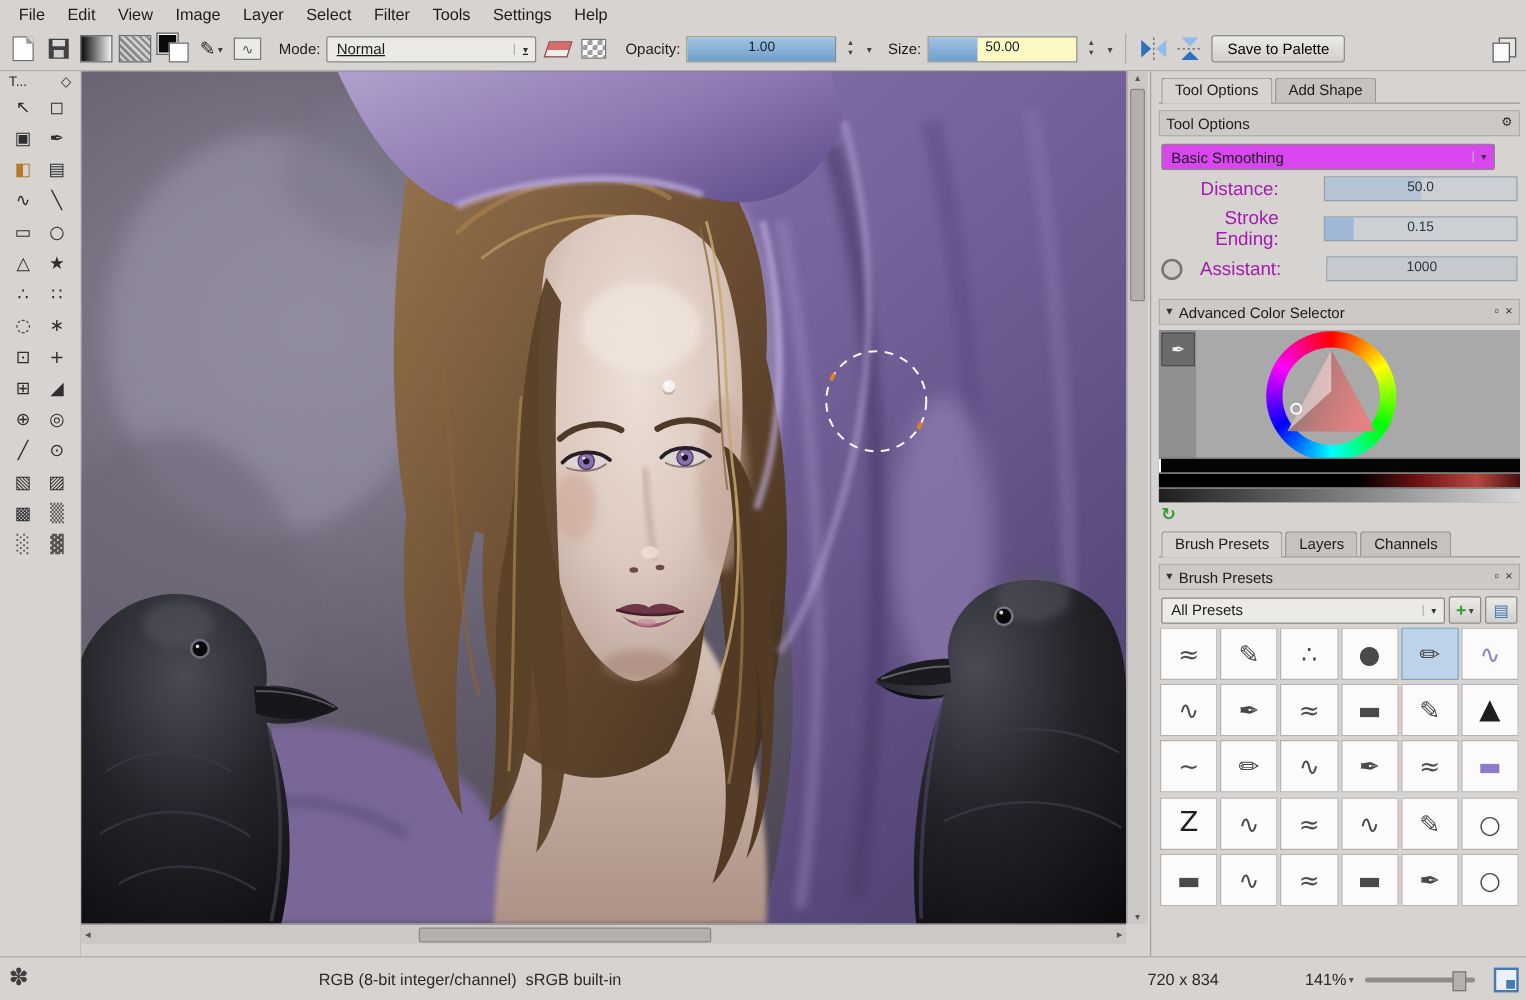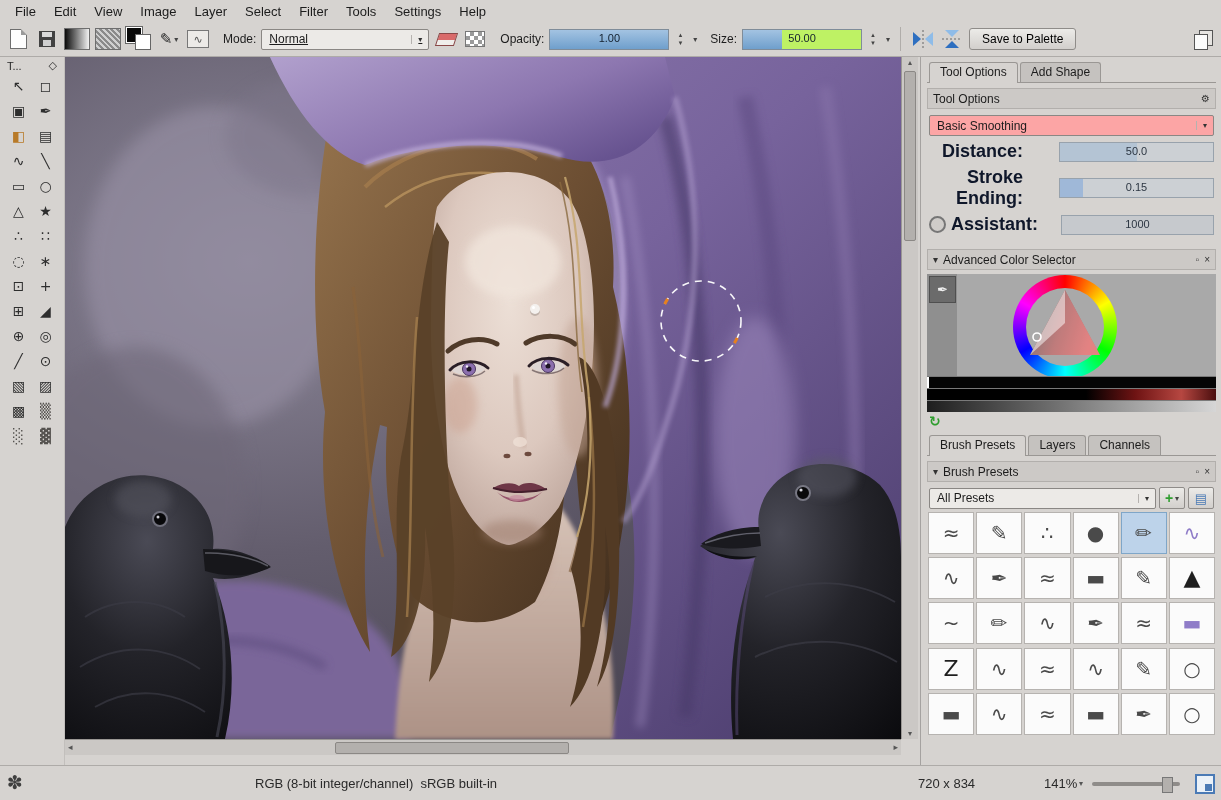--- a/index.html
+++ b/index.html
@@ -33,21 +33,21 @@
   .ic-presetbox{width:20px;height:16px;border:1px solid #777;background:#eceae7;display:flex;align-items:center;justify-content:center;font-size:11px;color:#555;}
   .combo{display:flex;align-items:center;height:21px;background:#eceae7;border:1px solid #8a8784;border-radius:2px;box-sizing:border-box;}
   .combo .cval{flex:1;padding:0 7px;font-size:12px;white-space:nowrap;overflow:hidden;}
   .combo .ccaret{width:16px;text-align:center;font-size:8px;color:#333;border-left:1px solid #b5b2af;}
   .mode-combo{width:168px;text-decoration:underline;}
   .ic-eraser{width:17px;height:11px;background:linear-gradient(#d96a6a 55%,#f0eeeb 55%);border:1px solid #8a4848;transform:skewX(-18deg);}
   .ic-checker{width:18px;height:14px;border:1px solid #777;background-color:#fff;
       background-image:linear-gradient(45deg,#9a9a9a 25%,transparent 25%,transparent 75%,#9a9a9a 75%),
                        linear-gradient(45deg,#9a9a9a 25%,transparent 25%,transparent 75%,#9a9a9a 75%);
       background-size:8px 8px;background-position:0 0,4px 4px;}
-  .spin-slider{position:relative;width:118px;height:19px;border:1px solid #7f8c99;background:#bef264;overflow:hidden;text-decoration:underline;}
+  .spin-slider{position:relative;width:118px;height:19px;border:1px solid #7f8c99;background:#fef9c3;overflow:hidden;text-decoration:underline;}
   .spin-slider .fill{position:absolute;left:0;top:0;bottom:0;background:linear-gradient(#a3c3e2,#6f9fcc);}
   .spin-slider .val{position:absolute;left:0;right:0;top:2px;text-align:center;font-size:11px;color:#13202e;}
   .spin{display:flex;flex-direction:column;justify-content:center;}
   .spin span{font-size:6px;line-height:8px;color:#444;padding:0 3px;text-align:center;}
   .vsep{width:1px;height:24px;background:#b0adaa;margin:0 5px;}
   .btn{height:22px;padding:0 12px;background:linear-gradient(#ecebe8,#d2cfcc);border:1px solid #8f8c89;
        border-radius:3px;font-size:12px;display:flex;align-items:center;}
   .ic-pages{position:relative;width:19px;height:19px;}
   .ic-pages::before{content:"";position:absolute;left:5px;top:0;width:12px;height:14px;background:#e6e4e1;border:1px solid #555;}
   .ic-pages::after{content:"";position:absolute;left:0;top:4px;width:12px;height:14px;background:#fbfbfb;border:1px solid #555;}
@@ -80,23 +80,23 @@
   .rp{position:absolute;left:920px;top:57px;width:301px;height:708px;box-sizing:border-box;
       border-left:1px solid #a5a2a0;background:#d6d3d0;padding:5px 5px 0 6px;font-size:12px;}
   .tabs{display:flex;gap:2px;border-bottom:1px solid #9a9794;padding-left:2px;}
   .tab{padding:2px 10px 3px 10px;border:1px solid #9a9794;border-bottom:none;border-radius:3px 3px 0 0;
        background:#c5c2bf;font-size:12px;margin-bottom:0;}
   .tab.active{background:#d6d3d0;margin-bottom:-1px;padding-bottom:4px;}
   .dhdr{display:flex;align-items:center;height:19px;background:#ccc9c6;border:1px solid #b2afac;
         padding:0 5px;margin-top:5px;font-size:12px;gap:5px;}
   .dhdr .sp{flex:1;}
   .dhdr .hico{font-size:10px;color:#333;}
-  .rp-combo{margin:6px 2px 2px 2px;background:#fca5a5;}
+  .rp-combo{margin:6px 20px 2px 2px;background:#d946ef;}
   .torow{display:flex;align-items:center;margin:5px 2px;}
-  .tolabel{width:94px;text-align:right;padding-right:6px;color:#0f172a;font-size:18px;font-weight:bold;}
+  .tolabel{width:94px;text-align:right;padding-right:6px;color:#a21caf;font-size:15px;}
   .toslider{flex:1;position:relative;height:18px;border:1px solid #98a2ac;background:#ccd0d4;overflow:hidden;margin-left:30px;}
   .toslider .fill{position:absolute;left:0;top:0;bottom:0;background:#b4c4d4;}
   .toslider .val{position:absolute;left:0;right:0;top:2px;text-align:center;font-size:11px;color:#2c3642;}
   .checkbox{width:15px;height:15px;background:#5d6063;border:1px solid #45484b;border-radius:3px;}
   .circlebox{width:13px;height:13px;border:2px solid #767676;border-radius:50%;background:#cfccc9;margin-right:5px;}
 
   .acs-area{position:relative;height:138px;margin-top:4px;background:#a9a9a9;overflow:hidden;}
   .acs-left{position:absolute;left:0;top:0;bottom:0;width:30px;background:#8f8f8f;}
   .acs-pick{position:absolute;left:2px;top:2px;width:25px;height:25px;background:#6b6b6b;border:1px solid #4f4f4f;
             color:#f0f0f0;display:flex;align-items:center;justify-content:center;font-size:13px;}

